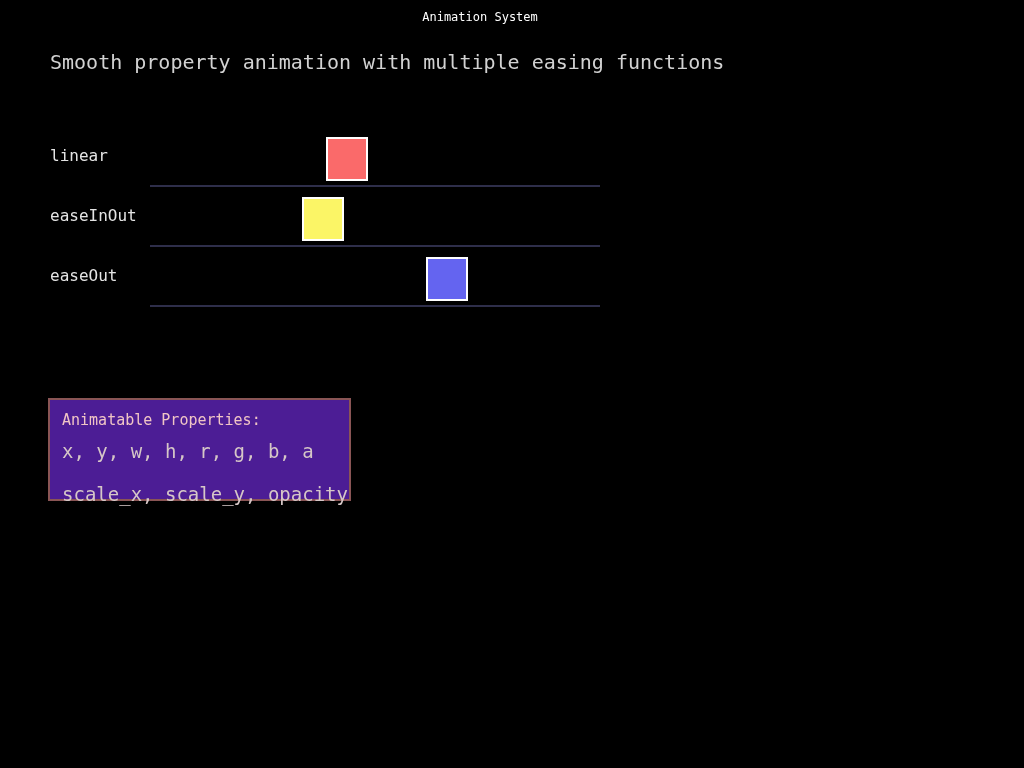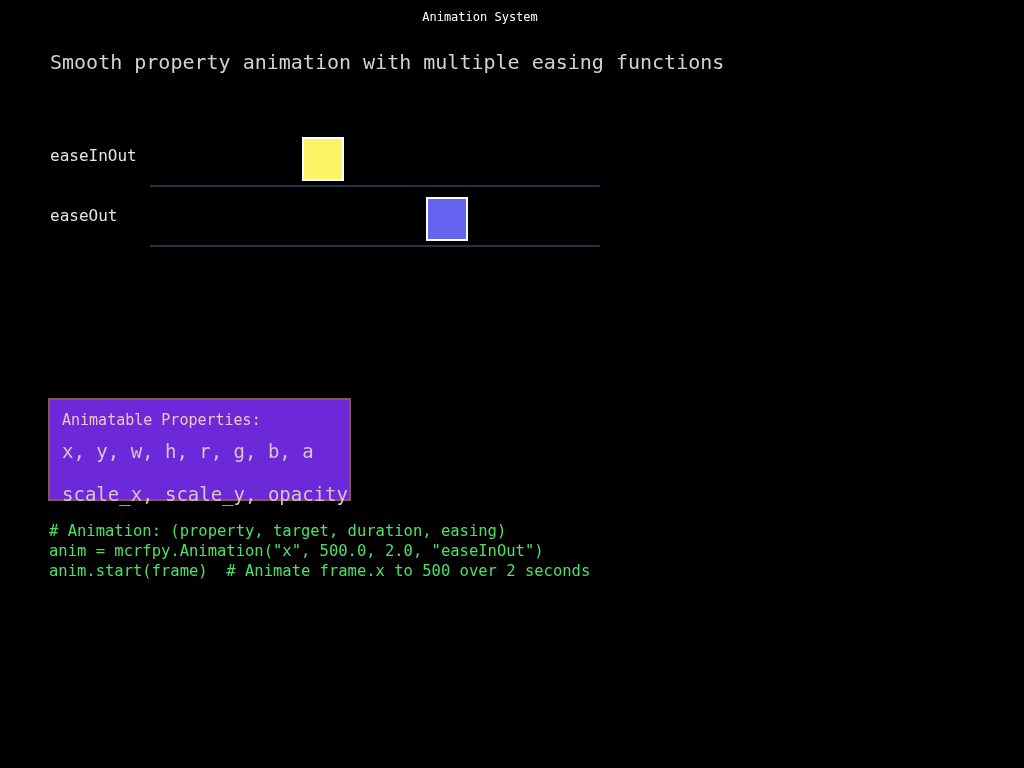--- a/index.html
+++ b/index.html
@@ -124,41 +124,41 @@
 <body style="background: rgb(0, 0, 0);">
 
 <div class="stage">
 
   <div class="page-title">Animation System</div>
 
   <div class="page-subtitle">Smooth property animation with multiple easing functions</div>
 
   <div class="tracks">
 
+    <div class="track">
+      <div class="track-label">linear</div>
+      <div class="track-box" id="box-0" style="left: 326px; background: rgb(250, 106, 106); border-color: rgb(255, 255, 255);"></div>
+      <div class="track-line" id="line-0" style="left: 150px; width: 450px; background: rgb(46, 46, 74);"></div>
+    </div>
 
 
     <div class="track">
       <div class="track-label">easeInOut</div>
       <div class="track-box" id="box-3" style="left: 302px; background: rgb(251, 245, 102); border-color: rgb(255, 255, 255);"></div>
       <div class="track-line" id="line-3" style="left: 150px; width: 450px; background: rgb(46, 46, 74);"></div>
     </div>
 
     <div class="track">
       <div class="track-label">easeOut</div>
       <div class="track-box" id="box-2" style="left: 426px; background: rgb(100, 100, 240); border-color: rgb(255, 255, 255);"></div>
       <div class="track-line" id="line-2" style="left: 150px; width: 450px; background: rgb(46, 46, 74);"></div>
     </div>
 
   </div>
 
-  <div class="info-panel" id="info-panel" style="background: #6d28d9; border-color: rgb(138, 85, 85);">
+  <div class="info-panel" id="info-panel" style="background: #4c1d95; border-color: rgb(138, 85, 85);">
     <div class="info-title">Animatable Properties:</div>
     <div class="info-line info-line-1">x, y, w, h, r, g, b, a</div>
     <div class="info-line info-line-2">scale_x, scale_y, opacity</div>
   </div>
 
-  <div class="code-block" id="code-block" style="color: rgb(76, 224, 102);">
-    <div class="code-line"># Animation: (property, target, duration, easing)</div>
-    <div class="code-line">anim = mcrfpy.Animation("x", 500.0, 2.0, "easeInOut")</div>
-    <div class="code-line">anim.start(frame)  # Animate frame.x to 500 over 2 seconds</div>
-  </div>
 
 </div>
 
 </body></html>

